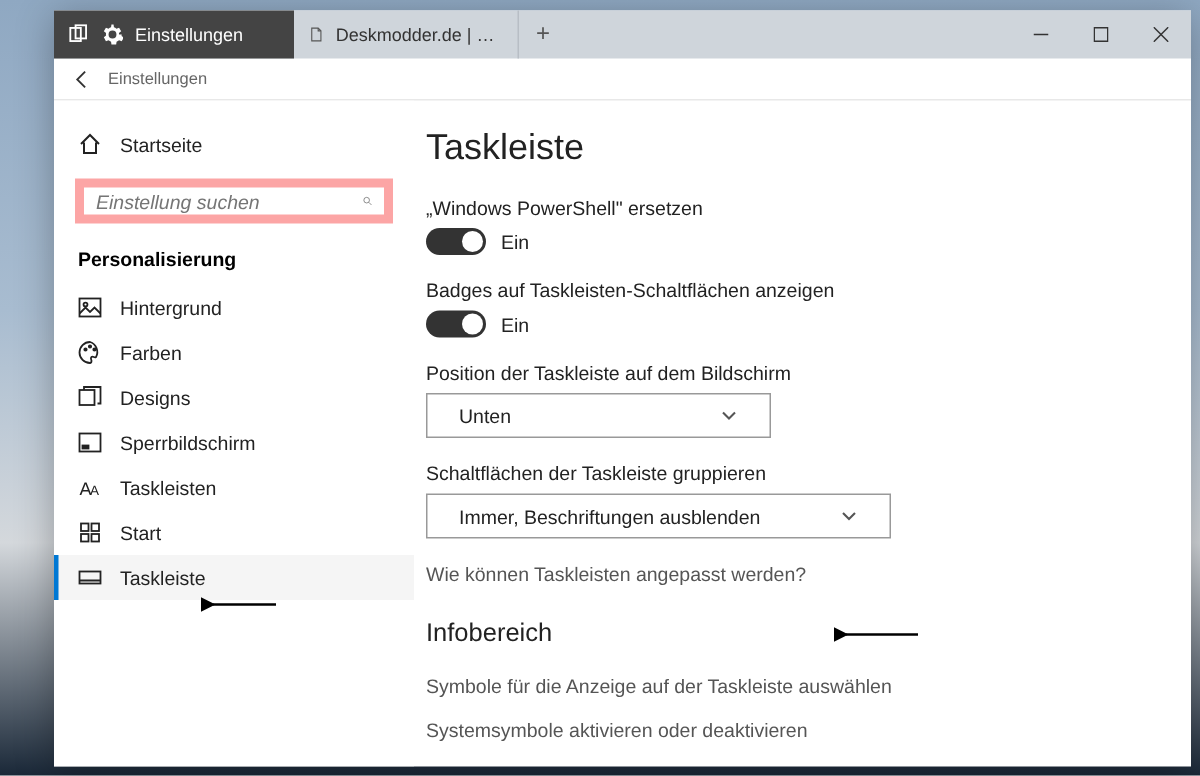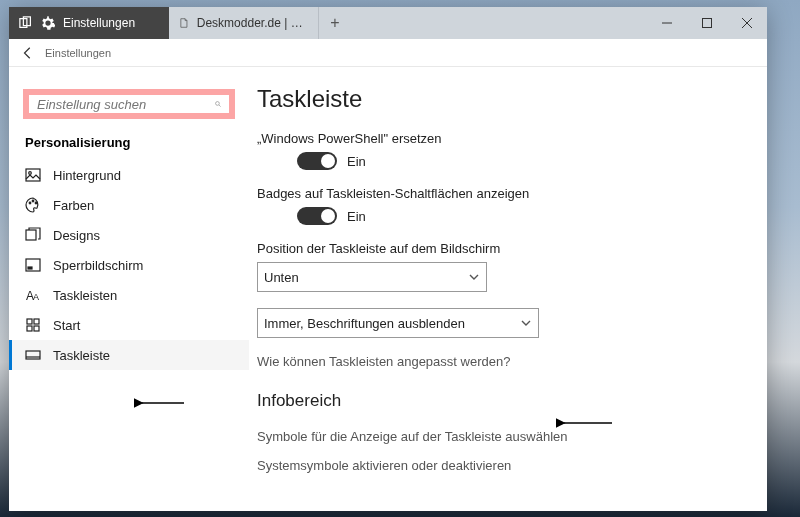--- a/index.html
+++ b/index.html
@@ -2,21 +2,21 @@
 <html><head>
 <meta charset="utf-8">
 <style>
 * { box-sizing: border-box; margin: 0; padding: 0; font-family: "Segoe UI", sans-serif; }
 body {
   width: 800px; height: 517px; overflow: hidden;
   background: linear-gradient(180deg, #8fa8c2 0%, #a8bcd0 40%, #d4d8dc 70%, #1a2838 100%);
   position: relative;
 }
 .window {
-  position: absolute; left: 9px; top: 7px; width: 758px; height: 504px;
+  position: absolute; left: 36px; top: 7px; width: 758px; height: 504px;
   background: #fff; box-shadow: 0 4px 24px rgba(0,0,0,.3);
   display: flex; flex-direction: column;
 }
 .tabbar { height: 32px; background: #cfd5db; display: flex; align-items: stretch; }
 .tab { display: flex; align-items: center; gap: 8px; padding: 0 10px; font-size: 12px; cursor: pointer; max-width: 160px; }
 .tab.active { background: #444; color: #fff; }
 .tab.inactive { color: #333; border-right: 1px solid #b8bec5; }
 .tab-icon { width: 14px; height: 14px; display: inline-block; }
 .gear-icon svg, .file-icon svg { width: 100%; height: 100%; }
 .newtab { width: 32px; display: flex; align-items: center; justify-content: center; font-size: 16px; color: #555; cursor: pointer; }
@@ -35,26 +35,26 @@
 .sr-icon { width: 16px; height: 16px; display: inline-block; color: #222; }
 .sr-icon svg { width: 100%; height: 100%; display: block; }
 .searchbox { margin: 8px 14px 14px; height: 30px; border: 6px solid #fca5a5; display: flex; align-items: center; padding: 0 8px; }
 .searchbox input { border: none; outline: none; flex: 1; font-size: 13px; font-style: italic; color: #666; background: transparent; }
 .section-label { padding: 2px 16px 10px; font-size: 13px; font-weight: 600; }
 
 .content { flex: 1; padding: 18px 28px 0 8px; overflow-y: auto; color: #222; }
 h1 { font-size: 24px; font-weight: 400; margin-bottom: 18px; }
 h2 { font-size: 17px; font-weight: 400; margin: 22px 0 18px; }
 .setting-label { font-size: 13px; margin-bottom: 6px; }
-.toggle-row { display: flex; align-items: center; gap: 10px; margin-bottom: 16px; margin-left: 40px; }
+.toggle-row { display: flex; align-items: center; gap: 10px; margin-bottom: 16px; }
 .toggle { width: 40px; height: 18px; background: #333; border-radius: 9px; position: relative; cursor: pointer; }
 .toggle::after { content: ""; position: absolute; right: 2px; top: 2px; width: 14px; height: 14px; background: #fff; border-radius: 50%; }
 .toggle-label { font-size: 13px; }
-.combo { height: 30px; border: 1px solid #999; display: flex; align-items: center; justify-content: space-between; padding: 0 6px; font-size: 13px; cursor: pointer; margin-bottom: 16px; text-align: right; }
-.combo-1 { width: 230px; } .combo-2 { width: 282px; }
+.combo { height: 30px; border: 1px solid #999; display: flex; align-items: center; justify-content: space-between; padding: 0 21px; font-size: 13px; cursor: pointer; margin-bottom: 16px; text-align: right; }
+.combo-1 { width: 230px; } .combo-2 { width: 310px; }
 .chev { width: 12px; height: 12px; }
 .linklike { font-size: 13px; color: #555; margin-bottom: 14px; cursor: pointer; }
 
 .arrow { position: absolute; pointer-events: none; }
 .arrow svg { overflow: visible; }
 
 .tab-text { white-space: nowrap; overflow: hidden; text-overflow: ellipsis; }
 </style>
 </head>
 <body>
@@ -106,20 +106,28 @@
     <div class="backbtn">
         <svg width="14" height="14" viewBox="0 0 16 16" fill="none" stroke="#333" stroke-width="1.4">
           <path d="M10 2 4 8l6 6"></path>
         </svg>
       </div>
     <div class="crumb">Einstellungen</div>
   </div>
 
   <div class="body">
     <div class="sidebar">
+      <div class="sr">
+        <span class="sr-icon">
+            <svg viewBox="0 0 16 16" fill="none" stroke="currentColor" stroke-width="1.3">
+              <path d="M2 8l6-6 6 6M4 7v7h8V7"></path>
+            </svg>
+          </span>
+        <span>Startseite</span>
+      </div>
       <div class="searchbox">
         <input placeholder="Einstellung suchen" style="">
         <span class="sr-icon">
             <svg viewBox="0 0 16 16" fill="none" stroke="#666" stroke-width="1.3">
               <circle cx="6.5" cy="6.5" r="5"></circle>
               <line x1="10.5" y1="10.5" x2="15" y2="15"></line>
             </svg>
           </span>
       </div>
       <div class="section-label">Personalisierung</div>
@@ -210,20 +218,21 @@
       </div>
 
       <div class="setting-label">Position der Taskleiste auf dem Bildschirm</div>
       <div class="combo combo-1">
         <span>Unten</span>
         <span class="chev"><svg viewBox="0 0 12 12" fill="none" stroke="#555" stroke-width="1.4">
               <path d="M2 4l4 4 4-4"></path>
             </svg></span>
       </div>
 
+      <div class="setting-label">Schaltflächen der Taskleiste gruppieren</div>
       <div class="combo combo-2">
         <span>Immer, Beschriftungen ausblenden</span>
         <span class="chev"><svg viewBox="0 0 12 12" fill="none" stroke="#555" stroke-width="1.4">
               <path d="M2 4l4 4 4-4"></path>
             </svg></span>
       </div>
 
       <div class="linklike">Wie können Taskleisten angepasst werden?</div>
 
       <h2>Infobereich</h2>

